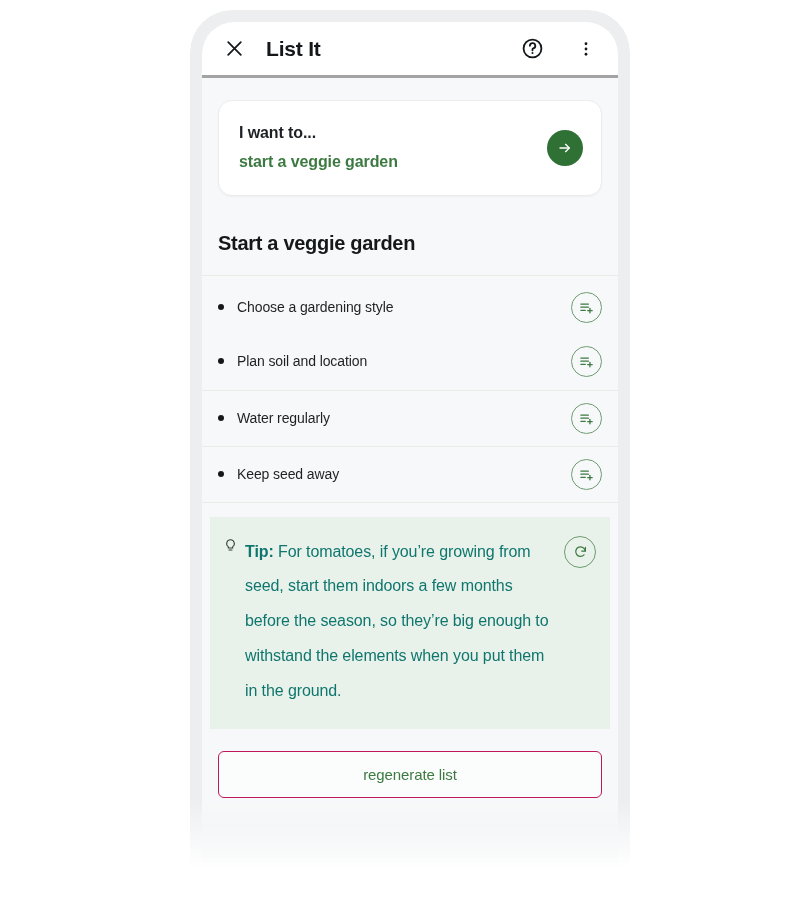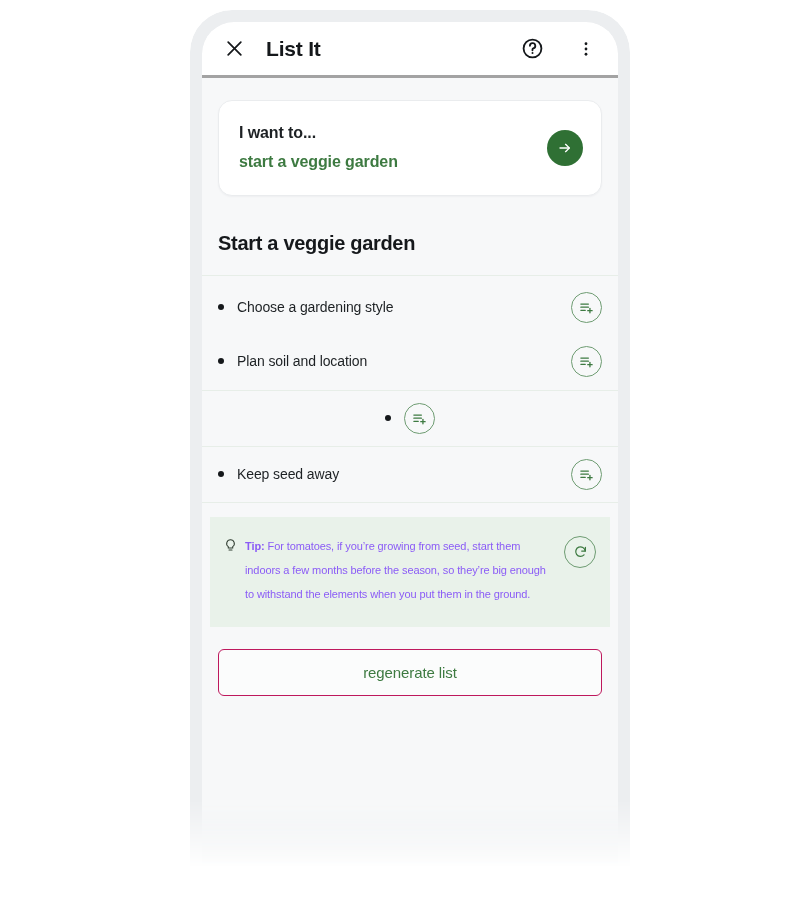--- a/index.html
+++ b/index.html
@@ -126,21 +126,21 @@
 
   
   .list-group { }
   .list-row {
     display: flex;
     align-items: center;
     padding: 0 16px;
     height: 51px;
     box-sizing: border-box;
   }
-  .list-row.gap-after { border-bottom: 1px solid #e7eee8; justify-content: center; }
+  .list-row.gap-after { border-bottom: 1px solid #e7eee8; }
   .bullet {
     width: 6px;
     height: 6px;
     border-radius: 50%;
     background: #15181b;
     flex: none;
     margin-right: 13px;
   }
   .list-text {
     flex: 1;
@@ -165,22 +165,22 @@
   .tip-box {
     margin: 14px 8px 0 8px;
     background: #e9f2ea;
     padding: 18px 14px 20px 14px;
     display: flex;
     align-items: flex-start;
   }
   .tip-bulb { flex: none; margin: 3px 8px 0 0; }
   .tip-text {
     flex: 1;
-    font-size: 11px;
-    color: #8b5cf6;
+    font-size: 16px;
+    color: #0f766e;
     line-height: 2.18;
     letter-spacing: -0.1px;
     padding-right: 8px;
   }
   .tip-text b { font-weight: 700; }
   .tip-refresh {
     width: 30px;
     height: 30px;
     border-radius: 50%;
     border: 1px solid #6e9c72;
@@ -287,20 +287,21 @@
               <line x1="3" y1="16.5" x2="10" y2="16.5"></line>
             <line x1="17.5" y1="13.5" x2="17.5" y2="20.5"></line>
               <line x1="14" y1="17" x2="21" y2="17"></line>
           </svg>
         </span>
       </div>
 
 
       <div class="list-row gap-after" style="height:56px">
         <span class="bullet"></span>
+        <span class="list-text">Water regularly</span>
         <span class="round-ico">
           <svg width="15" height="15" viewBox="0 0 24 24" fill="none" stroke="#3d7a41" stroke-width="2.1" stroke-linecap="round">
             <line x1="3" y1="6.5" x2="15" y2="6.5"></line>
               <line x1="3" y1="11.5" x2="15" y2="11.5"></line>
               <line x1="3" y1="16.5" x2="10" y2="16.5"></line>
             <line x1="17.5" y1="13.5" x2="17.5" y2="20.5"></line>
               <line x1="14" y1="17" x2="21" y2="17"></line>
           </svg>
         </span>
       </div>

